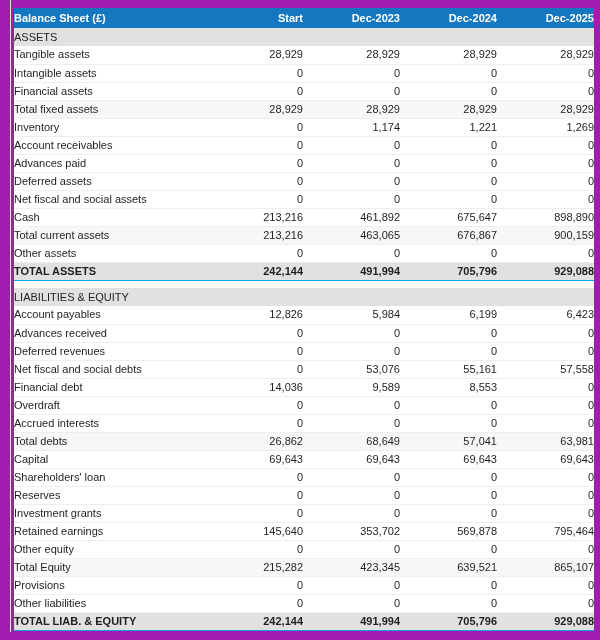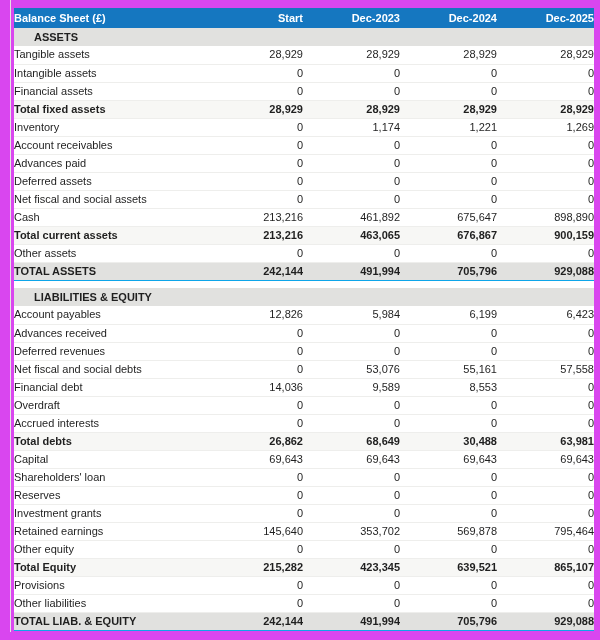--- a/index.html
+++ b/index.html
@@ -4,21 +4,21 @@
 <style>
   * { margin: 0; padding: 0; box-sizing: border-box; }
   html, body {
     background: #ffffff;
     font-family: "Liberation Sans", "DejaVu Sans", sans-serif;
     width: 600px;
   }
   .page {
     width: 600px;
     height: 640px;
-    background: #d946ef;
+    background: #a21caf;
     overflow: hidden;
   }
   .card {
     margin-left: 10px;
     border-left: 1px solid #e4e4e2;
     padding: 8px 0 0 3px;
     min-height: 632px;
   }
   table.bs {
     border-collapse: collapse;
@@ -39,30 +39,29 @@
   td.num, th.num { text-align: right; padding-right: 5px; }
 
   tr.header-row th {
     background: #1577c0;
     color: #ffffff;
     font-weight: bold;
     height: 20px;
   }
   tr.section-row td {
     background: #e1e1df;
-    font-weight: bold;
-    padding-left: 20px;
+    font-weight: normal;
   }
   tr.item-row td {
     background: #ffffff;
     border-bottom: 1px solid #eeeeec;
   }
   tr.subtotal-row td {
     background: #f7f7f5;
-    font-weight: bold;
+    font-weight: normal;
     border-top: 1px solid #c2c2c0;
     border-bottom: 1px solid #eeeeec;
   }
   tr.total-row td {
     background: #e1e1df;
     font-weight: bold;
     border-top: 1px solid #b9b9b7;
     border-bottom: 1px solid #0ea5e9;
   }
   tr.spacer-row td {
@@ -240,21 +239,21 @@
             <td class="lbl">Accrued interests</td>
             <td class="num">0</td>
             <td class="num">0</td>
             <td class="num">0</td>
             <td class="num">0</td>
           </tr>
           <tr class="subtotal-row">
             <td class="lbl">Total debts</td>
             <td class="num">26,862</td>
             <td class="num">68,649</td>
-            <td class="num">30,488</td>
+            <td class="num">57,041</td>
             <td class="num">63,981</td>
           </tr>
           <tr class="item-row">
             <td class="lbl">Capital</td>
             <td class="num">69,643</td>
             <td class="num">69,643</td>
             <td class="num">69,643</td>
             <td class="num">69,643</td>
           </tr>
           <tr class="item-row">

